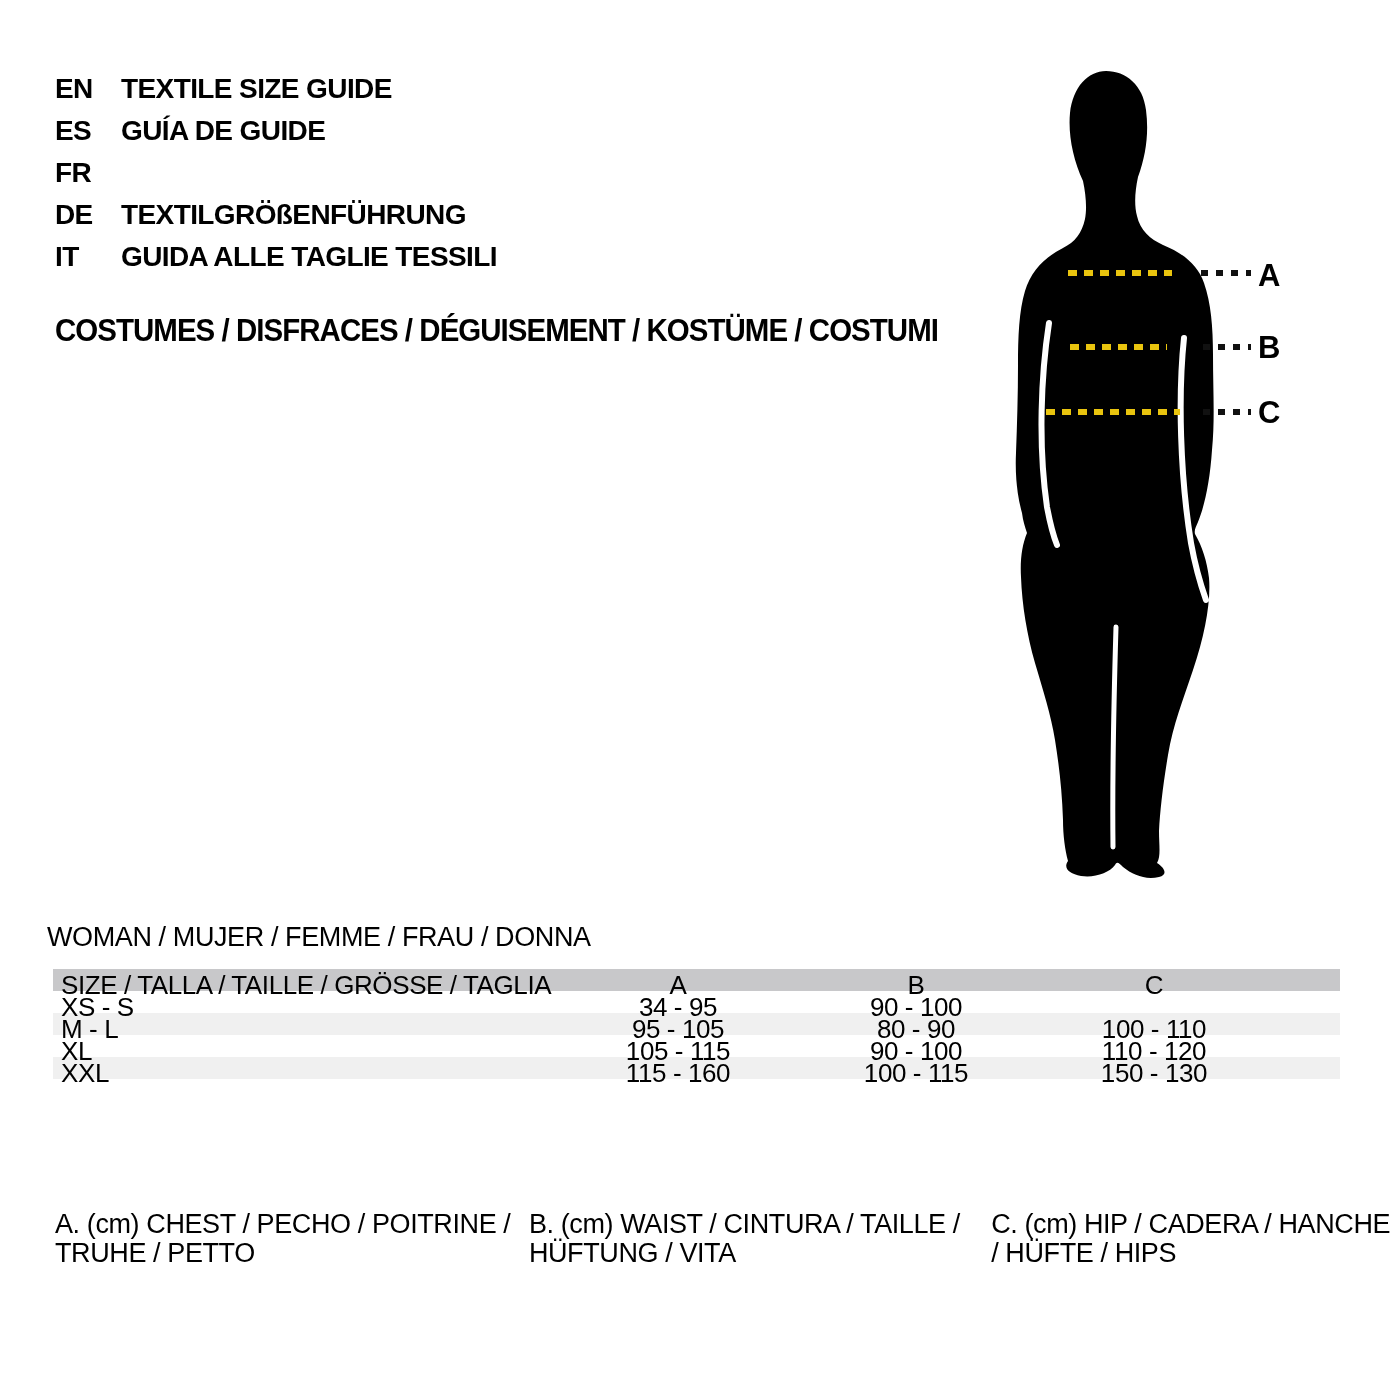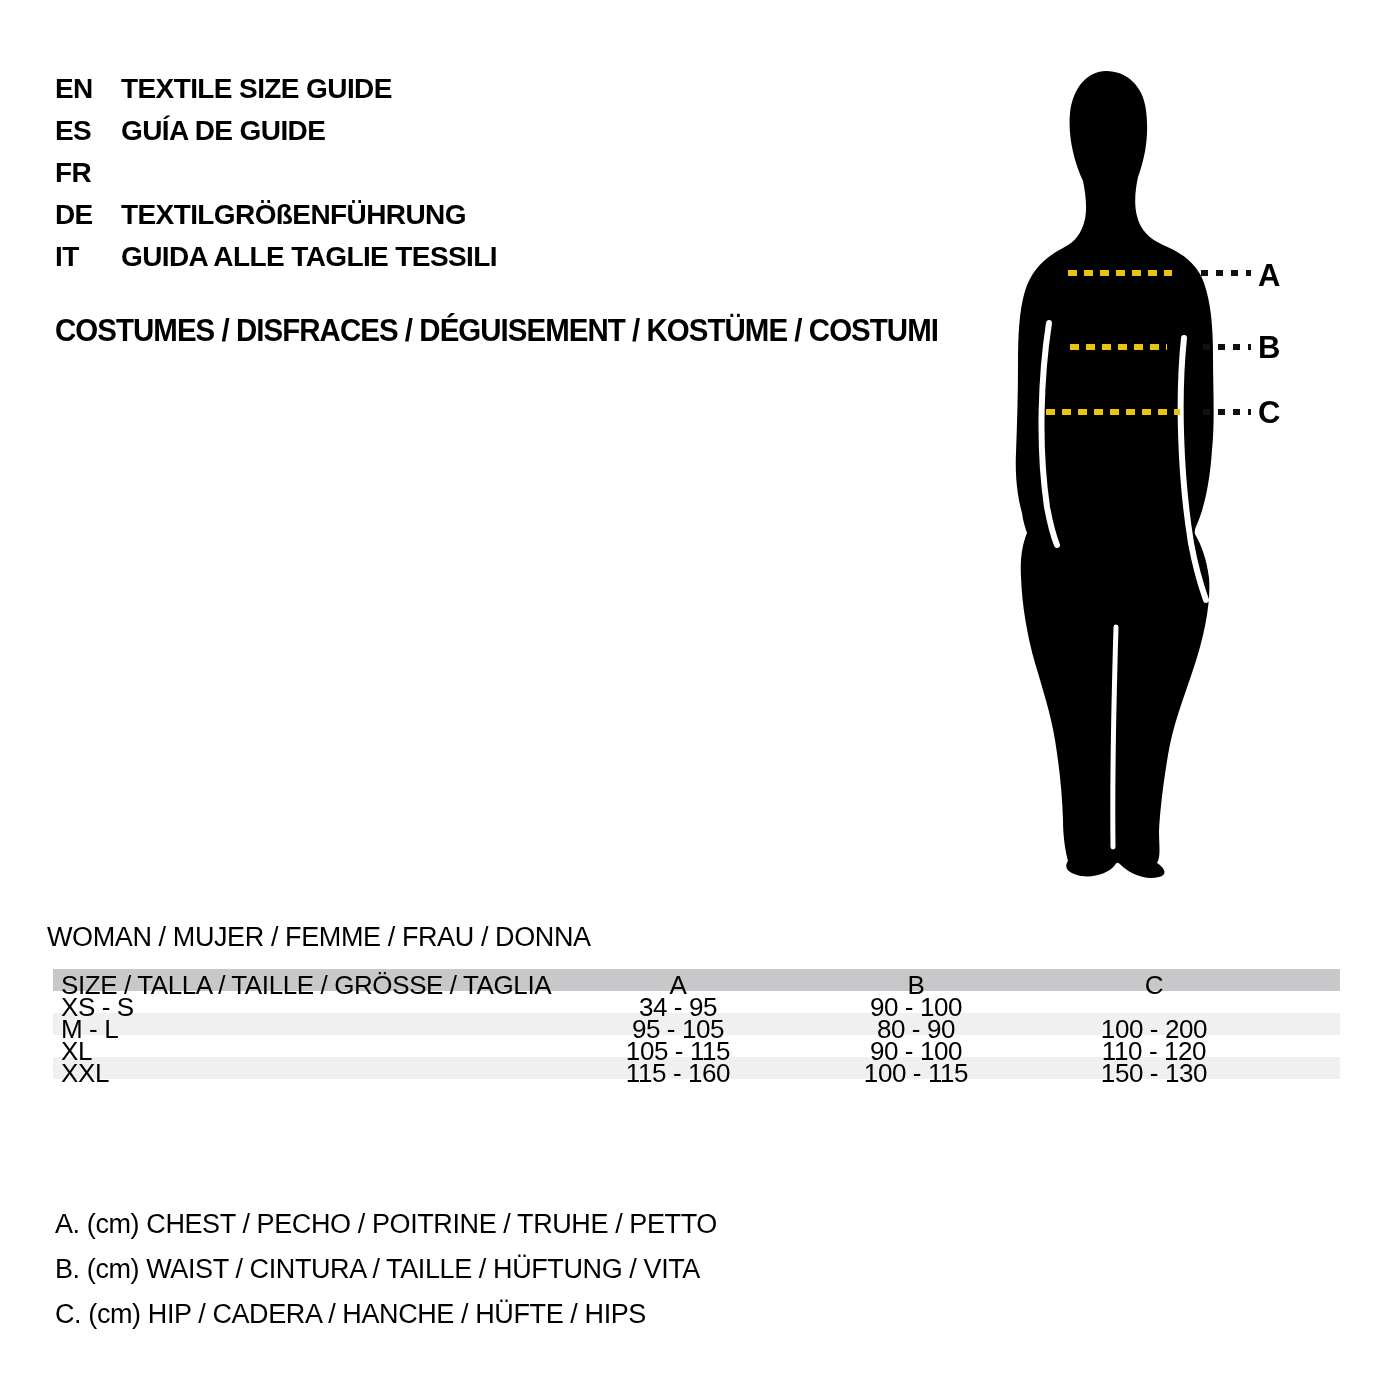--- a/index.html
+++ b/index.html
@@ -91,21 +91,21 @@
   .t-row .cc { text-align: center; white-space: nowrap; }
   .t-header { background: #c8c8ca; }
   .r-stripe { background: #f0f0f0; }
 
   
   .legend {
     position: absolute;
     left: 55px;
     top: 1210px;
     display: flex;
-    flex-direction: column;
+    flex-direction: row;
     gap: 16px;
     font-size: 27px;
     line-height: 29px;
     letter-spacing: -0.4px;
   }
 </style>
 </head>
 <body>
 
 <div class="page">
@@ -196,21 +196,21 @@
     </div>
     <div class="t-row">
       <div class="c0">XS - S</div>
       <div class="cc">34 - 95</div>
       <div class="cc">90 - 100</div>
     </div>
     <div class="t-row r-stripe">
       <div class="c0">M - L</div>
       <div class="cc">95 - 105</div>
       <div class="cc">80 - 90</div>
-      <div class="cc">100 - 200</div>
+      <div class="cc">100 - 110</div>
     </div>
     <div class="t-row">
       <div class="c0">XL</div>
       <div class="cc">105 - 115</div>
       <div class="cc">90 - 100</div>
       <div class="cc">110 - 120</div>
     </div>
     <div class="t-row r-stripe">
       <div class="c0">XXL</div>
       <div class="cc">115 - 160</div>

